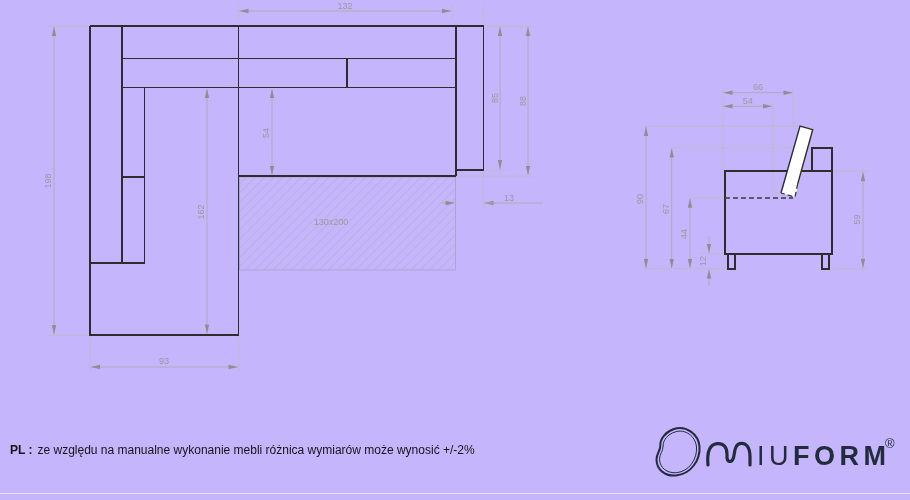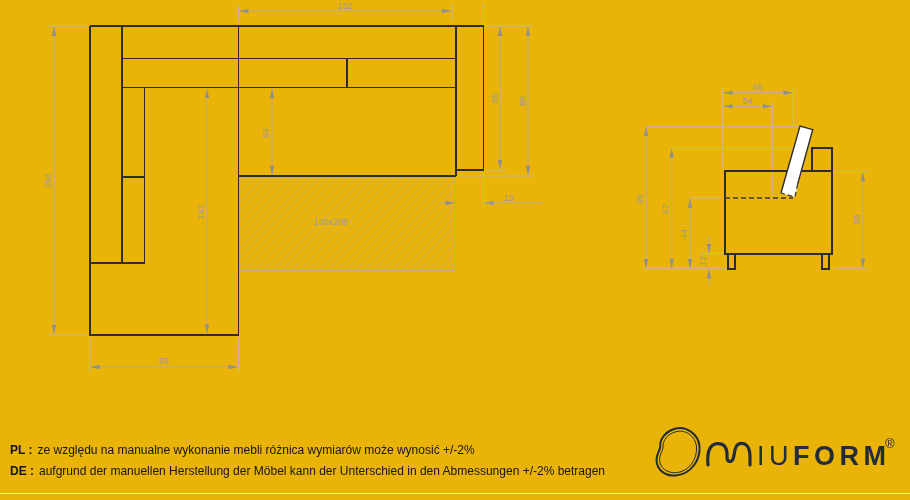--- a/index.html
+++ b/index.html
@@ -1,16 +1,16 @@
 <!DOCTYPE html>
 <html><head>
 <meta charset="utf-8">
 <style>
   html,body{margin:0;padding:0;background:#ffffff;}
-  .canvas{position:relative;width:910px;height:500px;background:#eab308;overflow:hidden;
+  .canvas{position:relative;width:910px;height:500px;background:#c4b5fd;overflow:hidden;
           font-family:"Liberation Sans",sans-serif;}
   svg{display:block;}
   .drawing{position:absolute;left:0;top:0;}
 
   
   .blk{stroke:#2d2d2d;stroke-width:1.7;fill:none;shape-rendering:crispEdges;}
   .blk-thin{stroke:#2d2d2d;stroke-width:1.4;fill:none;}
   .hid{stroke:#3a3a3a;stroke-width:1.3;fill:none;stroke-dasharray:5,3;}
   
   .dim{stroke:#ababab;stroke-width:0.9;fill:none;}
@@ -144,23 +144,20 @@
         <text class="dimtxt" text-anchor="middle" x="705.5" y="261" transform="rotate(-90 705.5 261)">12</text>
         <text class="dimtxt" text-anchor="middle" x="860" y="219.5" transform="rotate(-90 860 219.5)">59</text>
       </g>
     </g>
   </svg>
 
   <div class="notes">
     <div class="note">
       <span class="lang">PL :</span><span>ze względu na manualne wykonanie mebli różnica wymiarów może wynosić +/-2%</span>
     </div>
-    <div class="note">
-      <span class="lang">DE :</span><span>aufgrund der manuellen Herstellung der Möbel kann der Unterschied in den Abmessungen +/-2% betragen</span>
-    </div>
   </div>
 
   <div class="logo">
     <svg width="262" height="58" viewBox="0 0 262 58">
 
       <g>
         <path class="ink" stroke-width="2" d="M34,5 C46,1 58.5,10 59.5,22.5 C60.5,36 51,50 36,51.5 C25,52.5 16.5,45.5 16.5,35.5 C16.5,29.5 20.5,26.5 20.3,21.5 C20,14.5 26,7.5 34,5 Z"></path>
         <path class="ink" stroke-width="1" d="M35,8 C45,4.5 55.5,12 56.5,23 C57.5,35 49,47.5 36.5,48.7 C27,49.5 19.5,43.5 19.5,35.2 C19.5,30 23.3,27 23.1,22 C22.9,16 28,10 35,8 Z"></path>
       </g>
 

